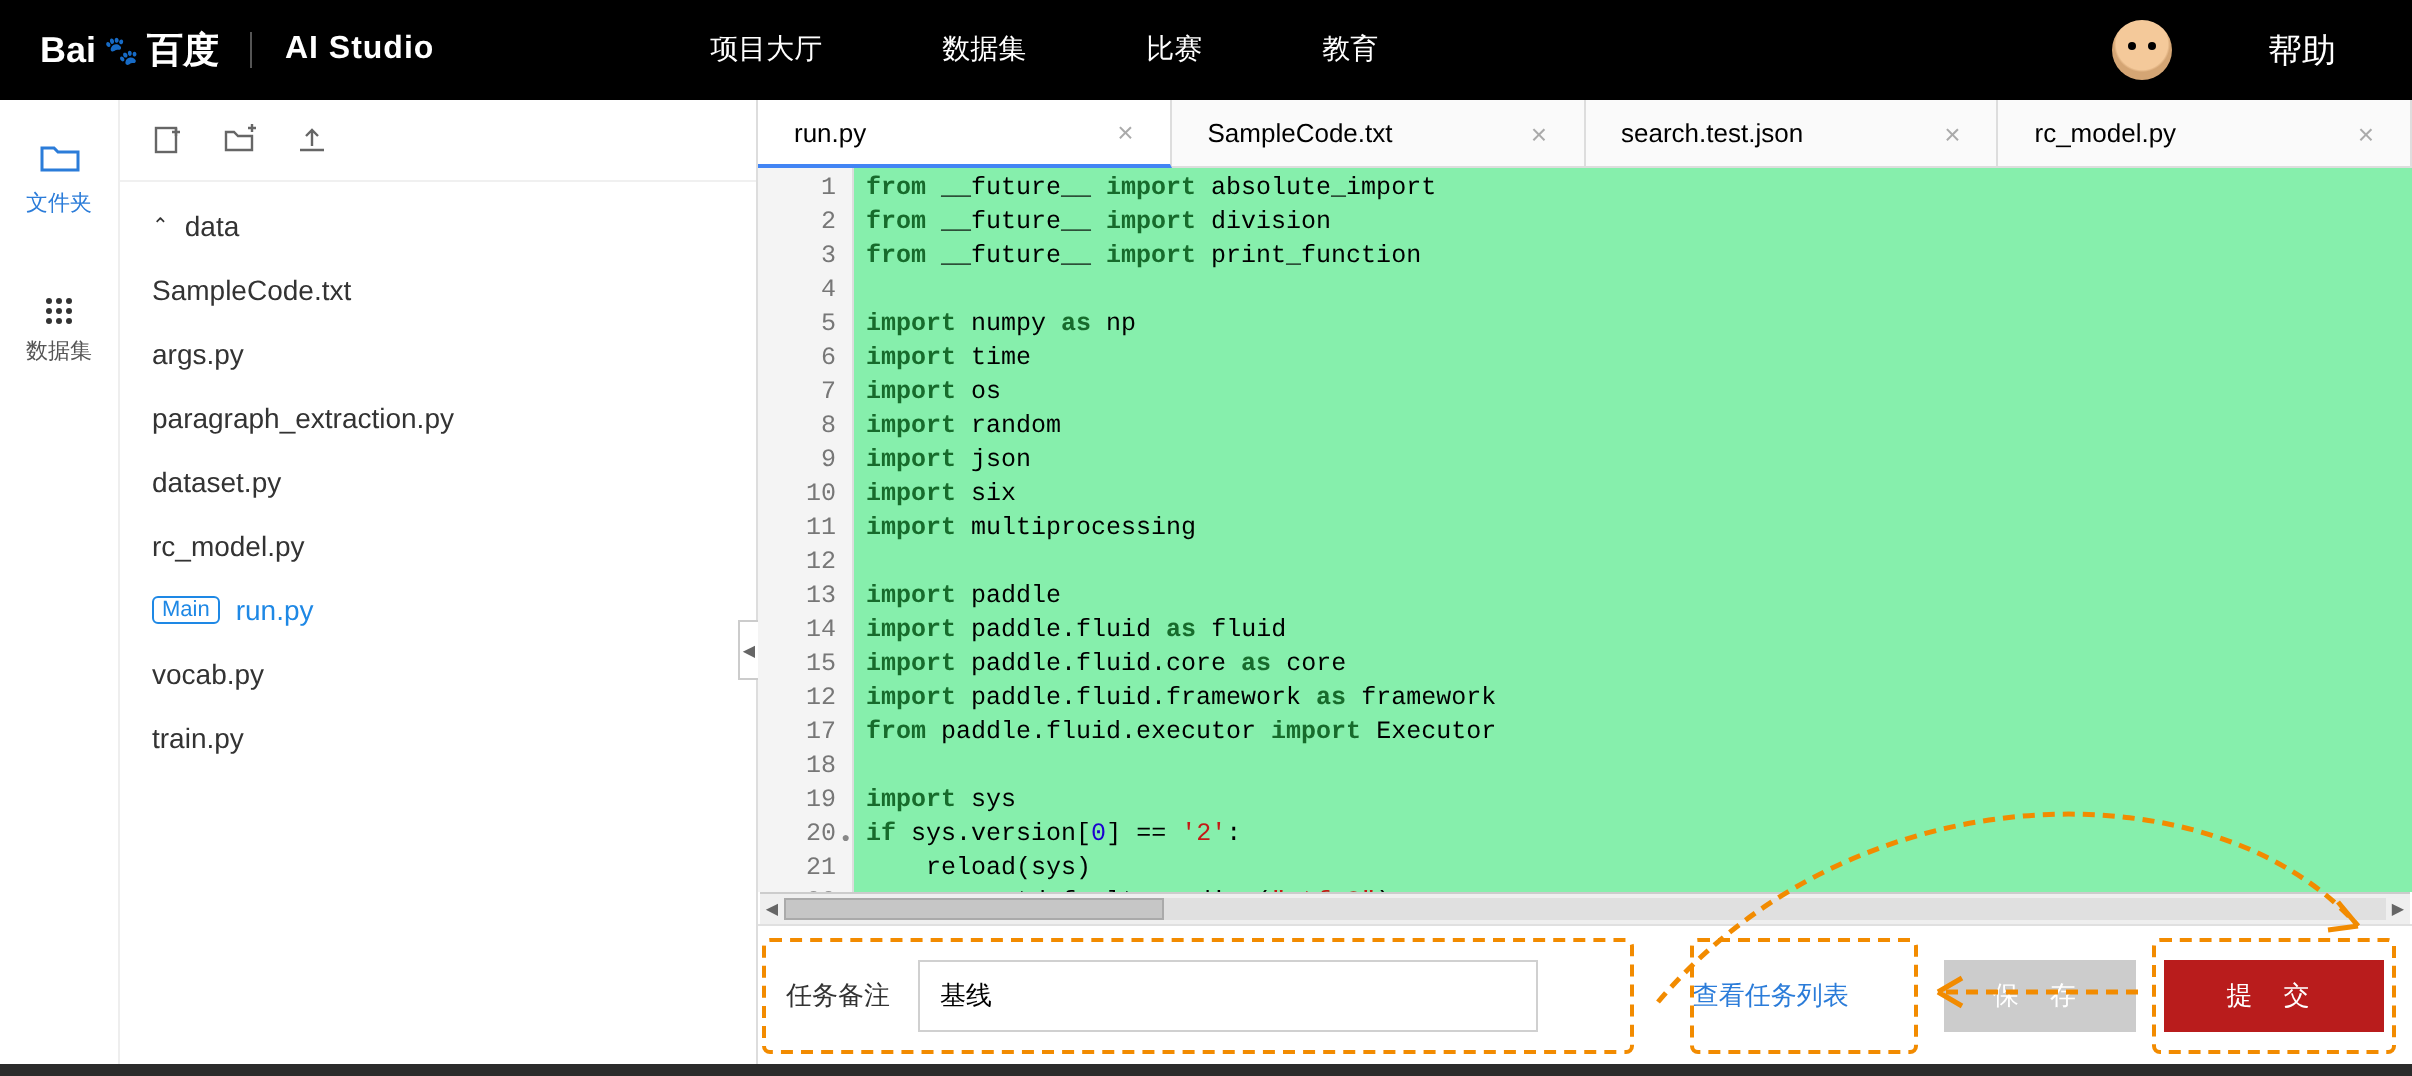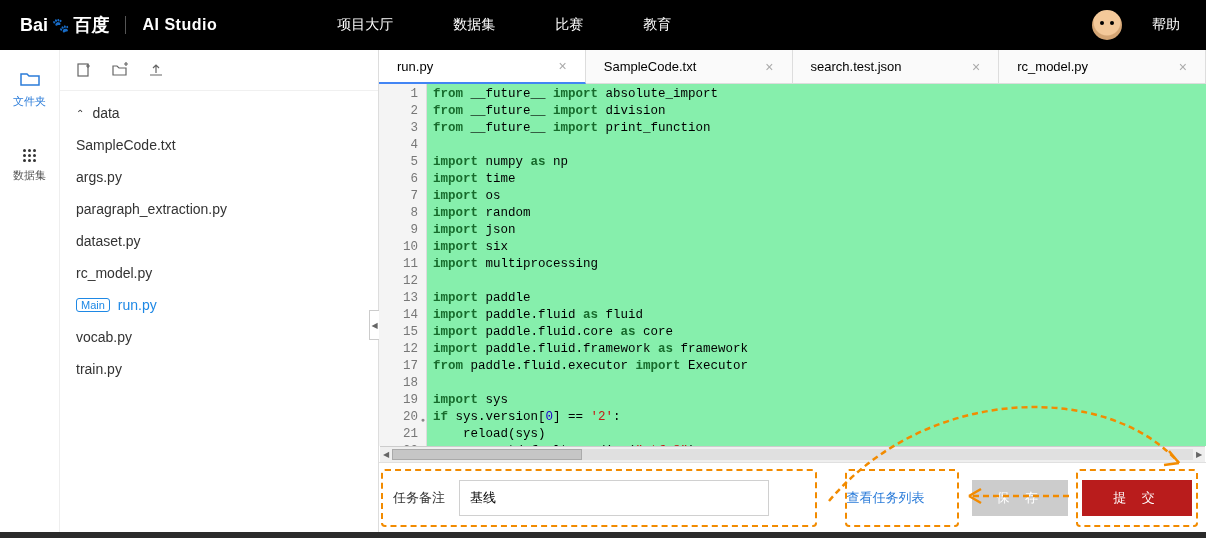--- a/index.html
+++ b/index.html
@@ -1,29 +1,29 @@
 <!DOCTYPE html>
 <html><head>
 <meta charset="utf-8">
 <style>
 * { margin:0; padding:0; box-sizing:border-box; }
 body { font-family:-apple-system,"Segoe UI","Microsoft YaHei",Arial,sans-serif; font-size:13px; background:#000; width:1206px; overflow:hidden; }
-.topbar { background:#000; height:50px; display:flex; align-items:center; color:#fff; }
+.topbar { background:#000; height:50px; display:flex; align-items:center; color:#fff;gap:18px; }
 .logo-wrap { display:flex; align-items:center; padding-left:20px; gap:8px; }
 .baidu-logo { font-weight:bold; font-size:18px; display:flex; align-items:center; gap:4px; }
 .baidu-logo .paw { font-size:14px; }
 .divider { width:1px; height:18px; background:#555; margin:0 8px; }
 .ai-studio { font-size:16px; font-weight:700; letter-spacing:0.5px; }
 .nav { display:flex; gap:60px; margin-left:120px; }
 .nav a { color:#fff; text-decoration:none; font-size:14px; }
 .spacer { flex:1; }
 .avatar { width:30px; height:30px; border-radius:50%; background:radial-gradient(circle at 50% 40%,#f4c99a 55%,#d4a574 60%); margin-right:30px; position:relative; }
 .avatar::before, .avatar::after { content:''; position:absolute; width:4px; height:4px; background:#000; border-radius:50%; top:11px; }
 .avatar::before { left:8px; } .avatar::after { right:8px; }
-.help-link { color:#fff; margin-right:26px; font-size:14px; }
+.help-link { color:#fff; margin-right:38px; font-size:17px; }
 .main { display:flex; background:#fff; height:482px; }
 .ico-col { width:60px; border-right:1px solid #eee; display:flex; flex-direction:column; align-items:center; padding-top:20px; gap:40px; }
 .ico-item { display:flex; flex-direction:column; align-items:center; gap:6px; cursor:pointer; }
 .ico-item.active .ico-svg { stroke:#2b7cd9; fill:none; }
 .ico-item.active .ico-lbl { color:#2b7cd9; }
 .ico-svg { width:20px; height:18px; stroke:#333; fill:none; stroke-width:1.5; }
 .ico-lbl { font-size:11px; color:#555; }
 .dots { display:grid; grid-template-columns:repeat(3,3px); grid-gap:2px; }
 .dots span { width:3px; height:3px; background:#333; border-radius:50%; display:block; }
 .file-col { width:318px; display:flex; flex-direction:column; }

